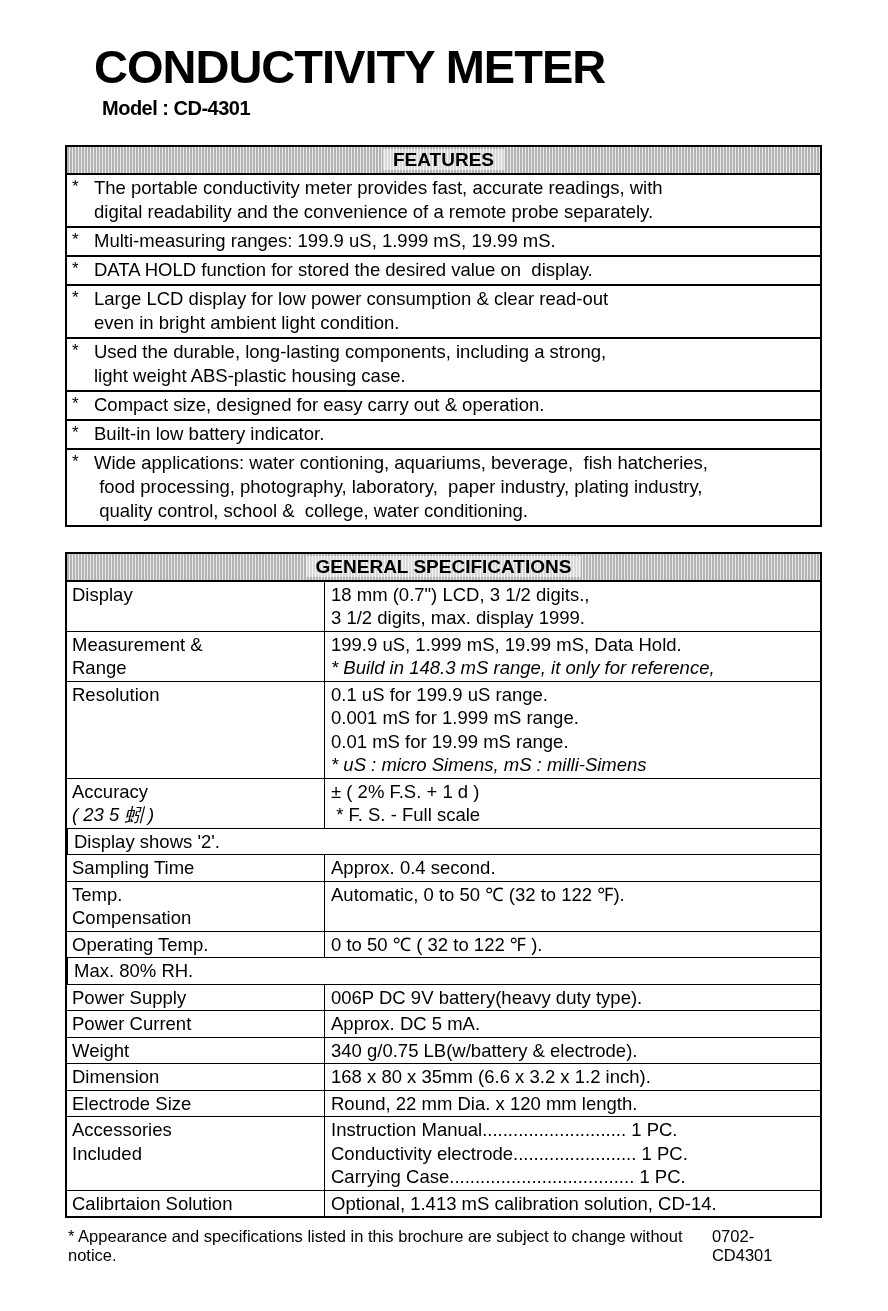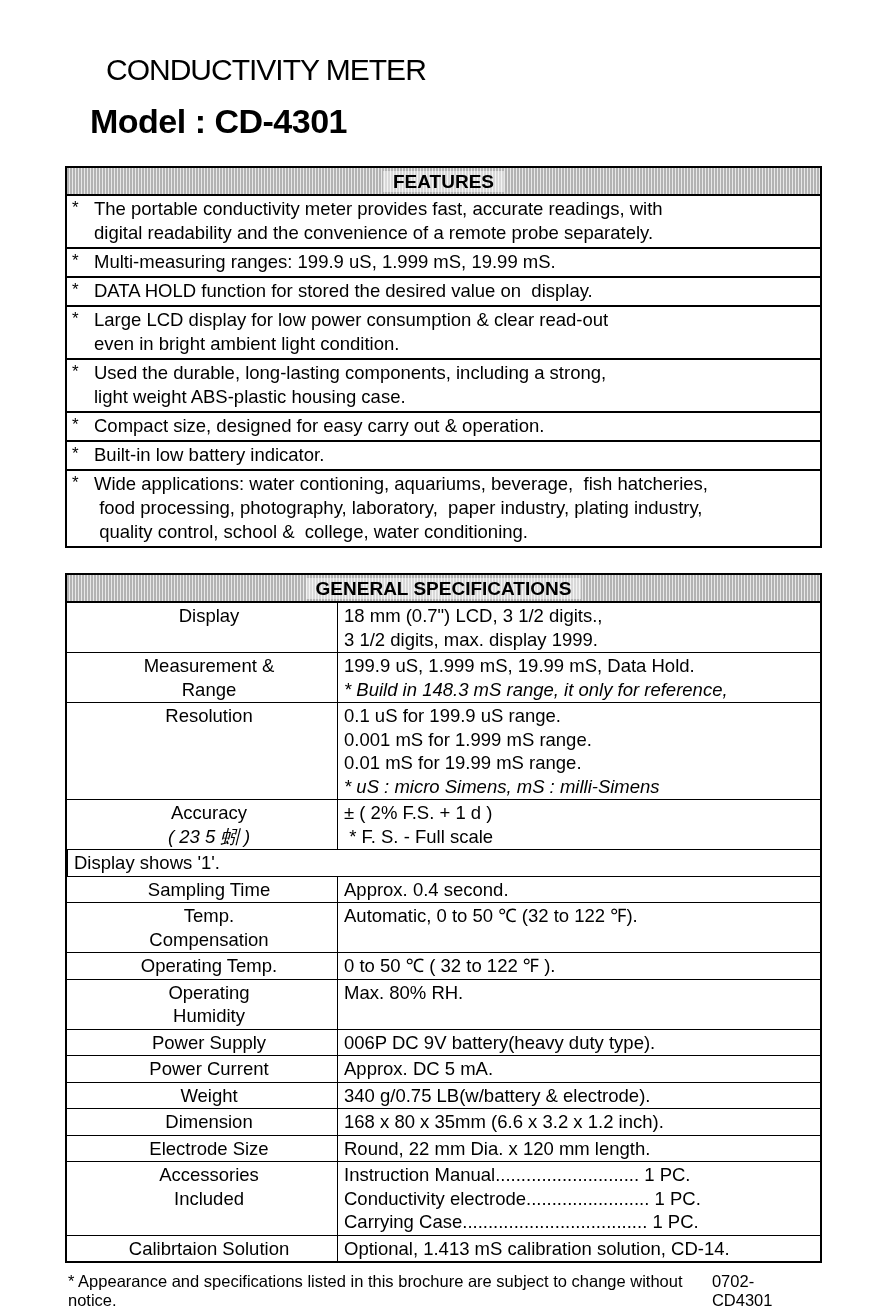--- a/index.html
+++ b/index.html
@@ -5,22 +5,22 @@
   html, body { margin:0; padding:0; background:#ffffff; }
   body {
     width:888px; height:1311px;
     font-family:"Liberation Sans", sans-serif;
     color:#000;
     -webkit-font-smoothing:antialiased;
   }
   .page { position:relative; width:888px; height:1311px; overflow:hidden; background:#fff; }
 
   .title-block { padding:38px 0 0 90px; }
-  .doc-title { margin:16px; font-size:30px; font-weight:400; letter-spacing:-1px; line-height:1.08; }
-  .doc-model { font-size:34px; font-weight:700; margin-top:3px; letter-spacing:-0.5px; }
+  .doc-title { margin:4px; font-size:47px; font-weight:700; letter-spacing:-1px; line-height:1.08; }
+  .doc-model { font-size:20px; font-weight:700; margin-top:3px; letter-spacing:-0.5px;margin-left:12px; }
 
   .box { width:753px; margin:25px 0 0 65px; border:2px solid #000; background:#fff; }
   .section-header {
     height:26px; display:flex; align-items:center; justify-content:center;
     border-bottom:2px solid #000;
     background:repeating-linear-gradient(to right, #b3b3b3 0px, #b3b3b3 2px, #e9e9e9 2px, #e9e9e9 3px);
     text-align:right;
   }
   .header-label {
     font-size:19px; font-weight:700; line-height:21px;
@@ -31,21 +31,21 @@
     display:flex; border-top:2px solid #000;
     padding:1px 6px 2px 5px;
     font-size:18.5px; line-height:24px;
   }
   #features-rows .feature-row:first-child { border-top:none; }
   .bullet { flex:0 0 22px; width:22px; font-size:17px; line-height:22px; }
   .feature-text { flex:1; white-space:pre-wrap; }
 
   .spec-row { display:flex; border-top:1.5px solid #000; font-size:18.5px; line-height:23.5px; }
   #spec-rows .spec-row:first-child { border-top:none; }
-  .spec-label { flex:0 0 248px; width:248px; padding:1px 4px 1px 18px;text-align:center; }
+  .spec-label { flex:0 0 248px; width:248px; padding:1px 4px 1px 5px; }
   .spec-value { flex:1; border-left:1.5px solid #000; padding:1px 4px 1px 6px; }
   .cell-line { white-space:pre-wrap; }
   .italic { font-style:italic; }
 
   .footer {
     width:753px; margin:9px 0 0 68px; box-sizing:border-box;
     display:flex; justify-content:space-between; align-items:baseline;
     font-size:16.5px; padding-right:10px;
   }
 </style>
@@ -155,21 +155,21 @@
             <div class="cell-line italic">( 23 5 蚓 )</div>
           </div>
     <div class="spec-value">
             <div class="cell-line">± ( 2% F.S. + 1 d )</div>
             <div class="cell-line"> * F. S. - Full scale</div>
           </div>
   </div>
 
   <div class="spec-row">
     <div class="spec-value">
-            <div class="cell-line">Display shows '1'.</div>
+            <div class="cell-line">Display shows '2'.</div>
           </div>
   </div>
 
   <div class="spec-row">
     <div class="spec-label">
             <div class="cell-line">Sampling Time</div>
           </div>
     <div class="spec-value">
             <div class="cell-line">Approx. 0.4 second.</div>
           </div>
@@ -188,24 +188,20 @@
   <div class="spec-row">
     <div class="spec-label">
             <div class="cell-line">Operating Temp.</div>
           </div>
     <div class="spec-value">
             <div class="cell-line">0 to 50 ℃ ( 32 to 122 ℉ ).</div>
           </div>
   </div>
 
   <div class="spec-row">
-    <div class="spec-label">
-            <div class="cell-line">Operating</div>
-            <div class="cell-line">Humidity</div>
-          </div>
     <div class="spec-value">
             <div class="cell-line">Max. 80% RH.</div>
           </div>
   </div>
 
   <div class="spec-row">
     <div class="spec-label">
             <div class="cell-line">Power Supply</div>
           </div>
     <div class="spec-value">

